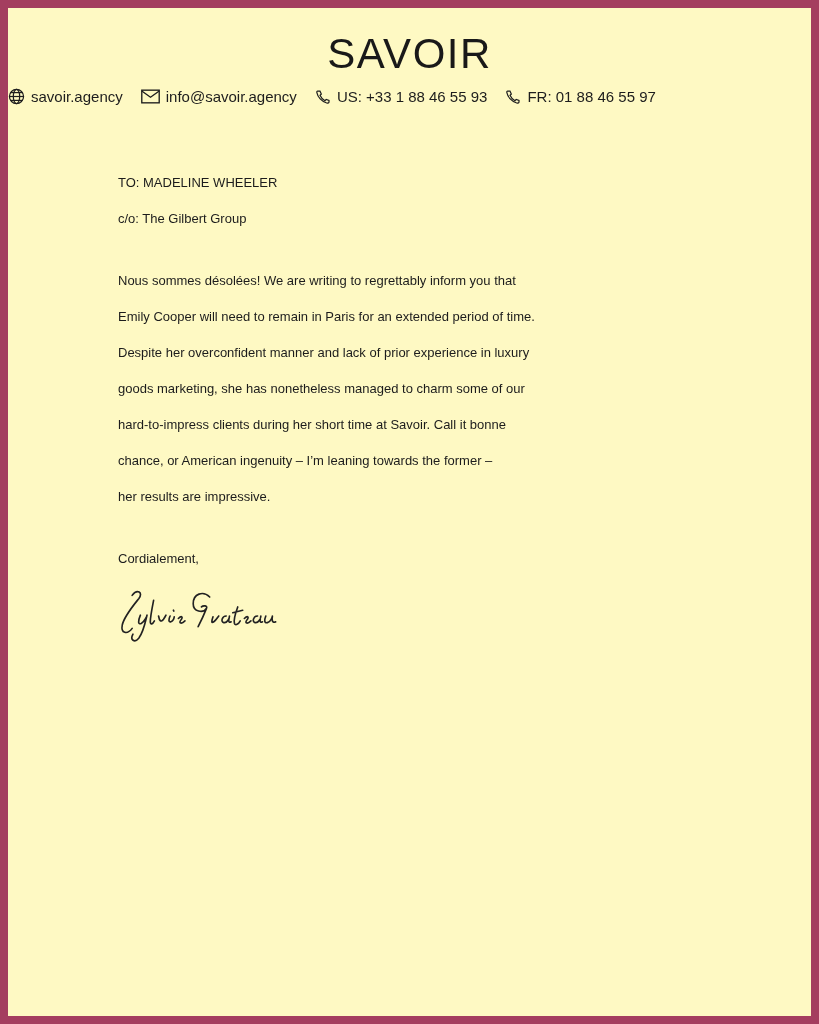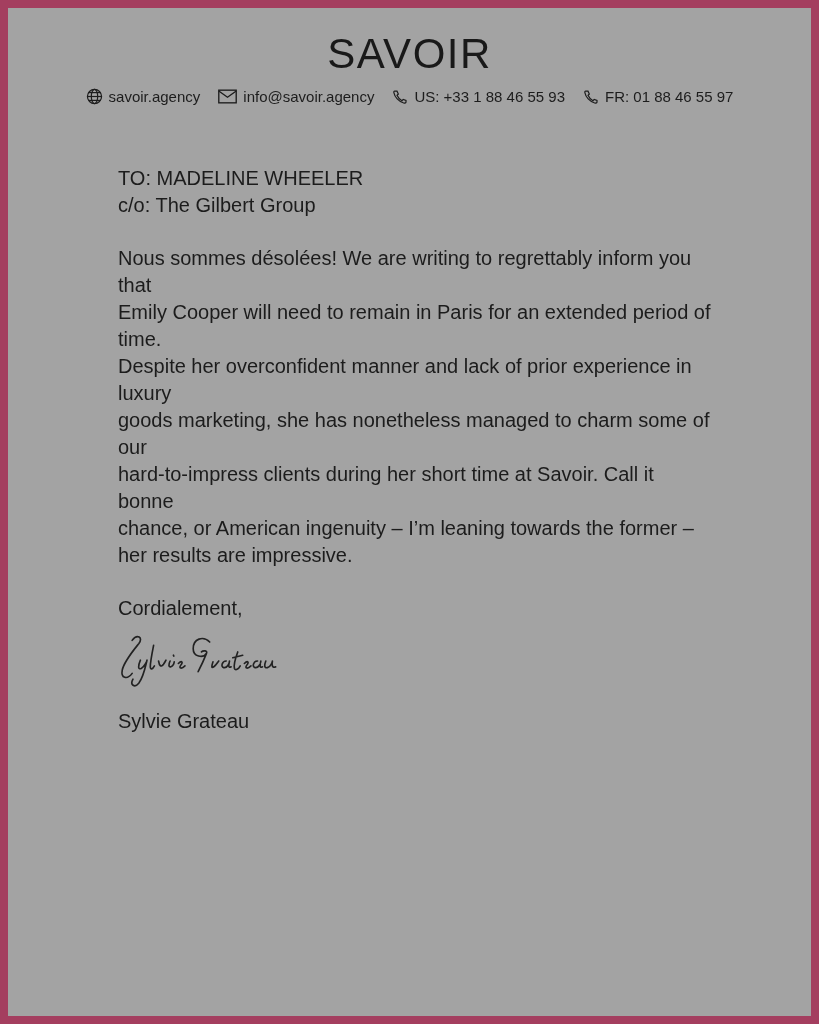--- a/index.html
+++ b/index.html
@@ -5,52 +5,51 @@
   html, body { margin: 0; padding: 0; }
   body {
     width: 819px; height: 1024px;
     background: #ffffff;
     font-family: "Liberation Sans", sans-serif;
   }
   .page {
     box-sizing: border-box;
     width: 819px; height: 1024px;
     border: 8px solid #A43E5F;
-    background: #a3a3a3;
+    background: #fef9c3;
     color: #1d1d1d;
     overflow: hidden;
   }
   .logo {
     margin-top: 22px;
     text-align: center;
     font-size: 42px;
     font-weight: 500;
     letter-spacing: 1.5px;
     color: #191919;
   }
   .contact-bar {
     margin-top: 10px;
     display: flex;
-    justify-content: center;
     align-items: center;
     gap: 18px;
     font-size: 15px;
     color: #1d1d1d;
   }
   .contact-item {
     display: flex;
     align-items: center;
     gap: 6px;
     white-space: nowrap;
   }
   .contact-item svg { display: block; }
   .letter {
     margin: 60px 100px 0 110px;
-    font-size: 20px;
-    line-height: 27px;
+    font-size: 13px;
+    line-height: 36px;
     color: #1c1c1c;
   }
   .pre { white-space: pre-line; margin: 0; }
   .block { margin-top: 26px; }
   .recipient { margin-top: 0; }
   .signature-svg { margin-top: 8px; margin-left: -4px; display: block; }
   .signed-name { margin-top: 16px; }
 </style>
 </head>
 <body>
@@ -122,16 +121,15 @@
       <path d="M78 40 C82 36 84 38 81 42 C78 46 82 47 86 43"></path>
       <path d="M116 14 C108 6 96 10 96 22 C96 32 108 34 112 28 C114 24 108 24 106 26 M112 28 C108 38 104 46 102 50"></path>
       <path d="M120 38 C118 44 118 46 121 44 C124 42 126 38 127 37"></path>
       <path d="M136 37 C131 37 129 44 133 45 C137 46 140 40 140 37 C139 42 138 46 142 44"></path>
       <path d="M150 26 C147 34 145 42 146 46 C147 49 151 47 153 43 M144 33 L156 30"></path>
       <path d="M158 40 C162 36 164 38 161 42 C158 46 162 47 166 43"></path>
       <path d="M174 37 C169 37 167 44 171 45 C175 46 178 40 178 37 C177 42 176 46 180 44"></path>
       <path d="M184 37 C182 42 182 46 186 45 C190 44 192 38 192 37 C191 42 192 46 196 44"></path>
     </svg>
 
-    <p class="pre signed-name">Sylvie Grateau</p>
   </div>
 
 </div>
 
 </body></html>

